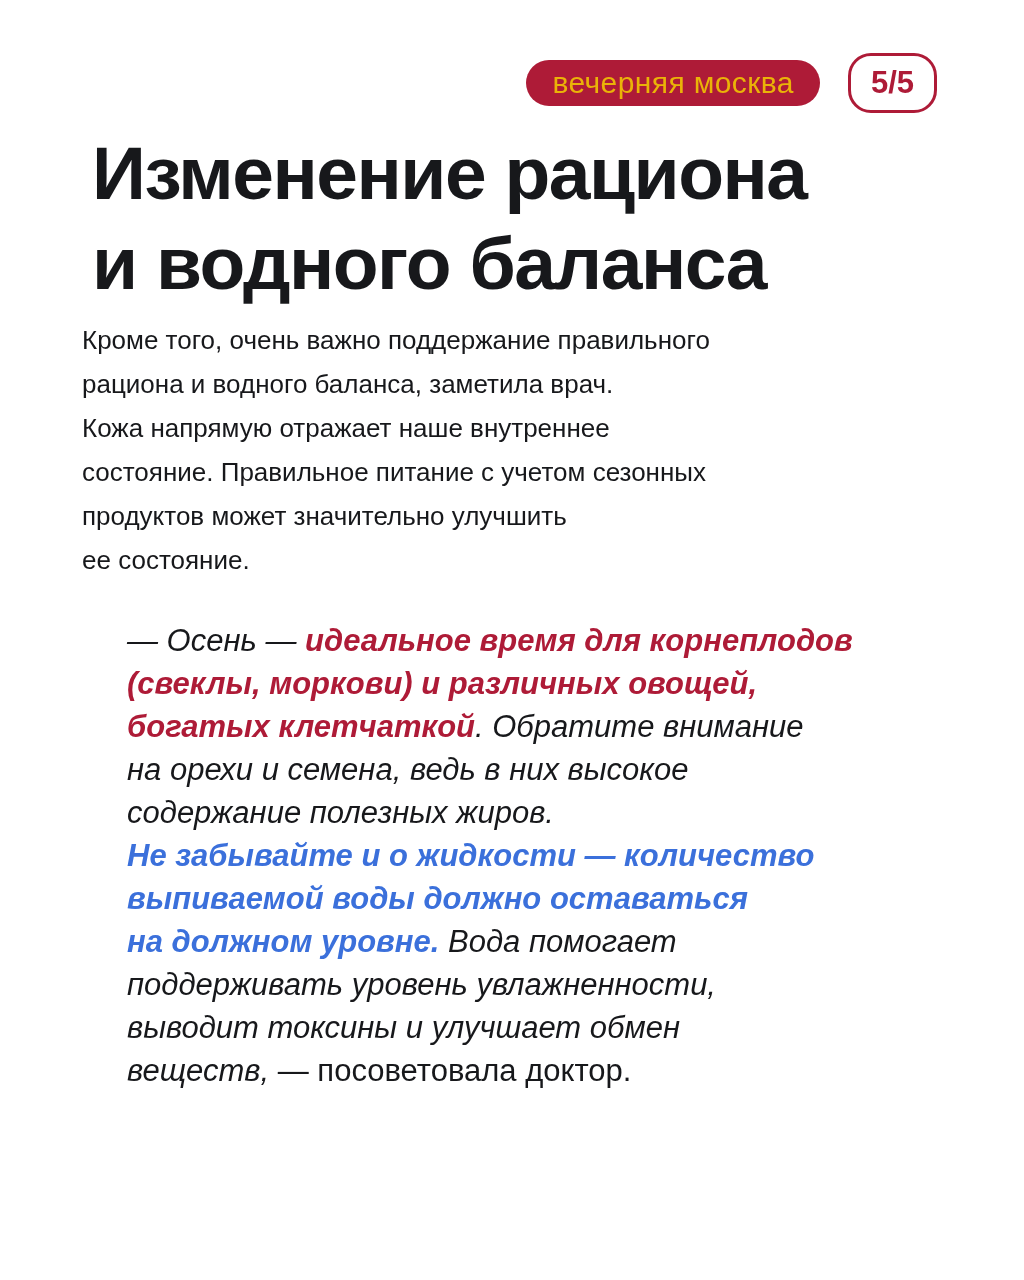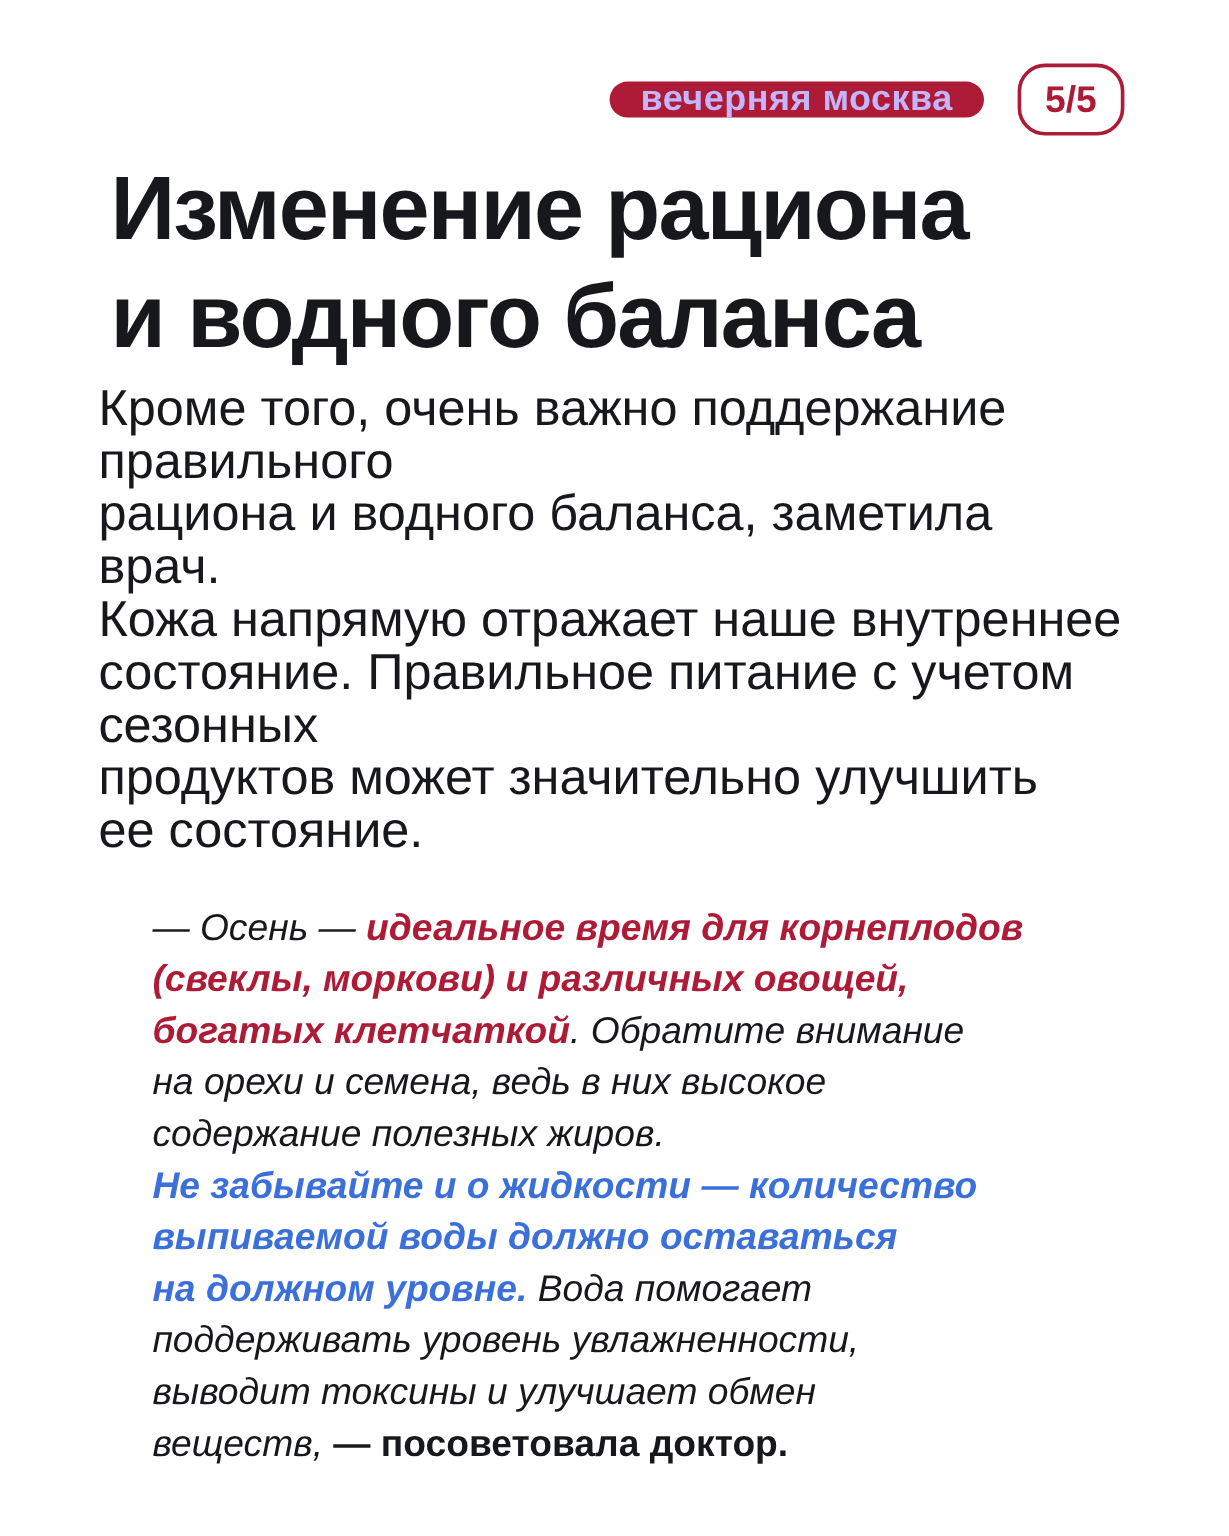--- a/index.html
+++ b/index.html
@@ -26,28 +26,28 @@
   }
   .header {
     display: flex;
     justify-content: flex-end;
     align-items: center;
     gap: 28px;
     height: 46px;
   }
   .brand-badge {
     background: var(--red);
-    color: #c4b5fd;
-    height: 30px;
+    color: #eab308;
+    height: 46px;
     border-radius: 23px;
     display: flex;
     align-items: center;
     padding: 0 26px;
     font-size: 30px;
-    font-weight: 700;
+    font-weight: 400;
     letter-spacing: 0.4px;
     white-space: nowrap;
   }
   .counter-badge {
     border: 3px solid var(--red);
     color: var(--red);
     height: 60px;
     border-radius: 23px;
     display: flex;
     align-items: center;
@@ -60,21 +60,21 @@
     margin: 22px 0 0 10px;
     font-size: 75px;
     line-height: 90px;
     font-weight: 700;
     letter-spacing: -1.5px;
     white-space: pre-line;
     color: var(--dark);
   }
   .body-text {
     margin: 10px 0 17px 0;
-    font-size: 42px;
+    font-size: 26px;
     line-height: 44px;
     white-space: pre-line;
     color: var(--dark);
   }
   .quote {
     margin: 37px 0 0 0;
     display: flex;
     align-items: flex-end;
   }
   .quote-bar {
@@ -87,21 +87,21 @@
     margin-left: 32px;
     font-size: 31px;
     line-height: 43px;
     font-style: italic;
     white-space: pre-line;
     color: var(--dark);
   }
   .seg-dark-italic { color: var(--dark); font-style: italic; }
   .seg-red-bold-italic { color: var(--red); font-style: italic; font-weight: 700; }
   .seg-blue-bold-italic { color: var(--blue); font-style: italic; font-weight: 700; }
-  .seg-upright { color: var(--dark); font-style: normal; font-weight: 700; }
+  .seg-upright { color: var(--dark); font-style: normal; font-weight: 400; }
 </style>
 </head>
 <body>
 
 <div class="card">
 
   <div class="header">
     <div class="brand-badge">
       <span>вечерняя москва</span>
     </div>

